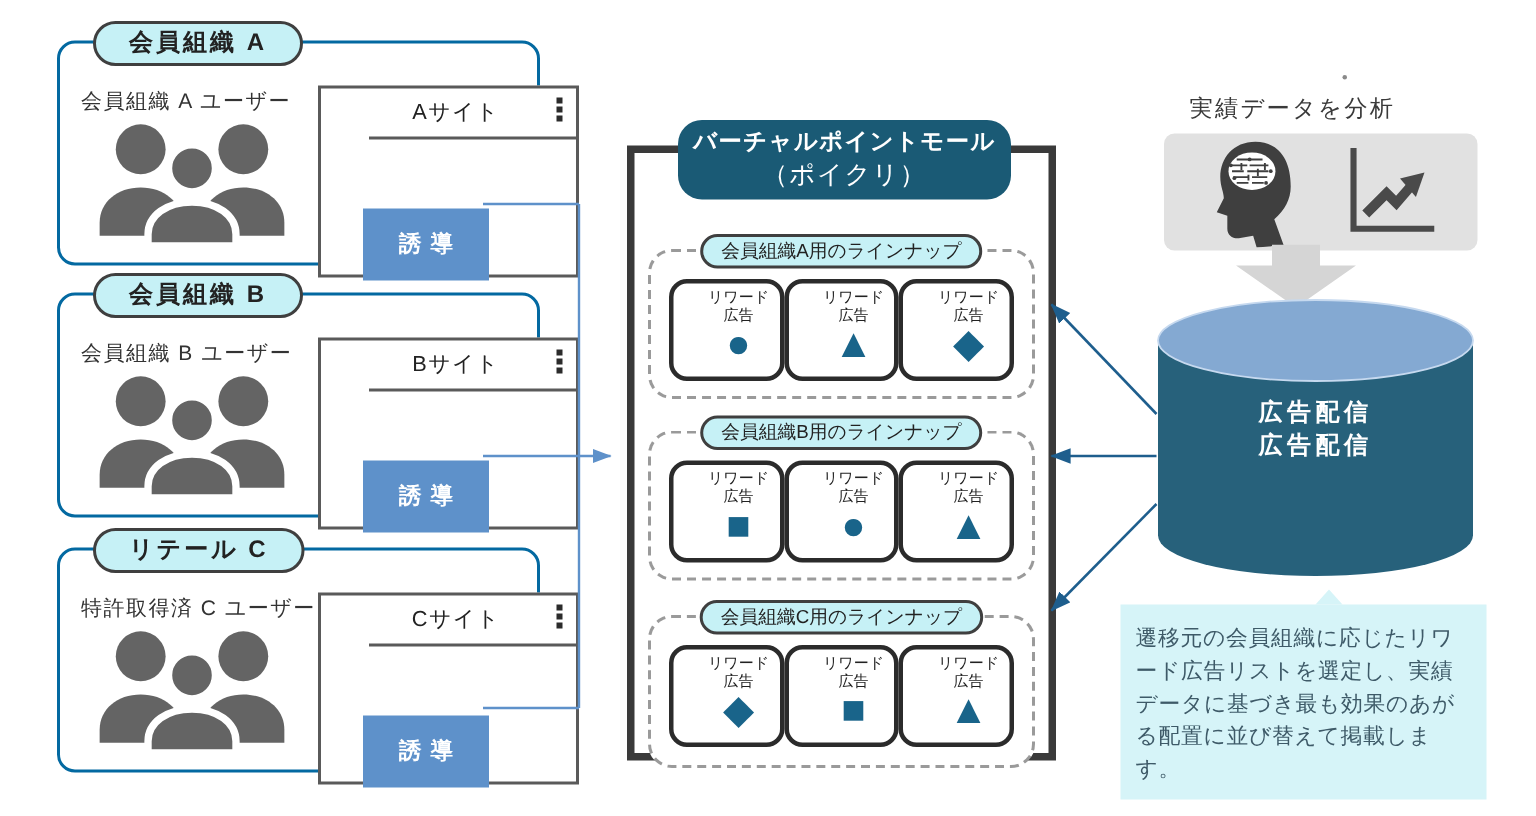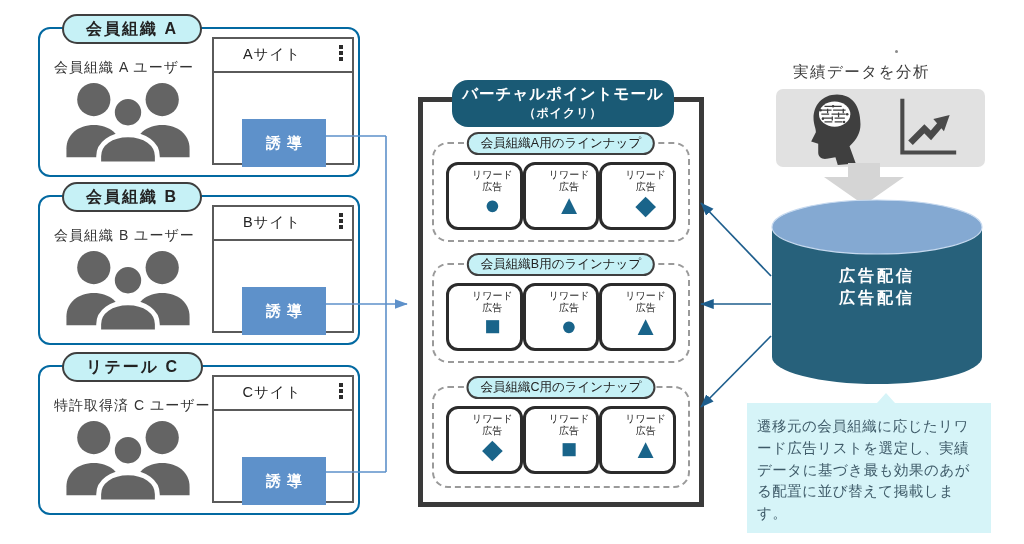--- a/index.html
+++ b/index.html
@@ -4,33 +4,33 @@
 <style>
   html,body{margin:0;padding:0;background:#fff;}
   body{font-family:"Liberation Sans","DejaVu Sans",sans-serif;color:#222;}
   .canvas{position:relative;width:1024px;height:544px;background:#fff;overflow:hidden;}
 
   
   .org-block{position:absolute;left:38px;width:318px;height:146px;border:2px solid #0369a1;border-radius:12px;background:#fff;}
   .org-pill{position:absolute;left:22px;top:-15px;height:26px;line-height:26px;padding:0 22px;background:#c6f1f6;border:2px solid #3f3f3f;border-radius:16px;font-size:16px;font-weight:bold;letter-spacing:2px;color:#222;white-space:nowrap;}
   .users-label{position:absolute;left:14px;top:30px;font-size:14px;color:#333;letter-spacing:1px;white-space:nowrap;}
   .people{position:absolute;left:24px;top:50px;}
-  .site-box{position:absolute;left:172px;top:8px;width:138px;height:124px;border:2px solid #5a5a5a;background:#fff;}
+  .site-box{position:absolute;left:172px;top:28px;width:138px;height:124px;border:2px solid #5a5a5a;background:#fff;padding-left:32px;}
   .site-header{position:relative;height:32px;border-bottom:2px solid #5a5a5a;}
   .site-title{position:absolute;left:0;right:22px;top:6px;text-align:center;font-size:14.5px;color:#222;letter-spacing:1px;}
   .kebab{position:absolute;right:7px;top:6px;width:6px;}
   .kebab .dot{width:3.5px;height:3.5px;background:#2b2b2b;margin:0 0 2.5px 0;}
   .nav-button{position:absolute;left:28px;top:80px;width:84px;height:48px;background:#5e91ca;color:#fff;font-size:15px;font-weight:bold;letter-spacing:6px;text-align:center;line-height:30px;text-indent:6px;border:none;cursor:pointer;}
 
   
   .mall-box{position:absolute;left:418px;top:97px;width:276px;height:400px;border:5px solid #3a3a3a;background:#fff;}
   .mall-header{position:absolute;left:452px;top:80px;width:218px;background:#1a5a75;border-radius:16px;color:#fff;text-align:center;padding:4px 2px 5px 2px;z-index:6;}
   .mall-header .l1{font-size:15.5px;font-weight:bold;letter-spacing:1px;}
-  .mall-header .l2{font-size:12px;font-weight:bold;letter-spacing:1px;}
-  .lineup{position:absolute;left:432px;width:254px;border:2px dashed #9a9a9a;border-radius:16px;background:#fff;}
+  .mall-header .l2{font-size:17px;font-weight:normal;letter-spacing:1px;}
+  .lineup{position:absolute;left:432px;width:254px;border:2px dashed #9a9a9a;border-radius:16px;background:#fff;margin-top:24px;}
   .lineup-pill{position:absolute;left:50%;transform:translateX(-50%);top:-12px;background:#c6f1f6;border:2px solid #3f3f3f;border-radius:13px;font-size:12.5px;color:#222;padding:1px 12px;white-space:nowrap;z-index:2;}
   .cards{display:flex;justify-content:space-between;padding:18px 12px 0 12px;}
   .ad-card{width:56px;height:58px;border:3px solid #2b2b2b;border-radius:12px;background:#fff;display:flex;flex-direction:column;align-items:center;padding-top:4px;padding-left:16px;}
   .ad-text{font-size:10px;line-height:1.2;color:#222;text-align:center;}
   .ad-shape{font-size:27px;line-height:0.85;color:#19648a;margin-top:1px;}
 
   
   .caption{position:absolute;left:793px;top:62px;font-size:15.5px;color:#3a3a3a;letter-spacing:1.5px;}
   .tiny-dot{position:absolute;left:895px;top:50px;width:3px;height:3px;border-radius:50%;background:#8a8a8a;}
   .analysis-panel{position:absolute;left:776px;top:89px;width:209px;height:78px;background:#e1e1e1;border-radius:7px;}

